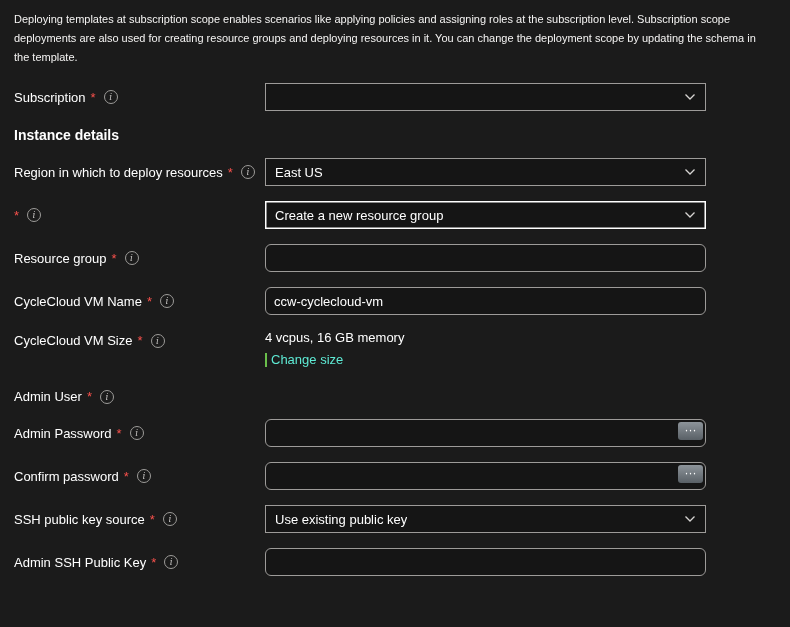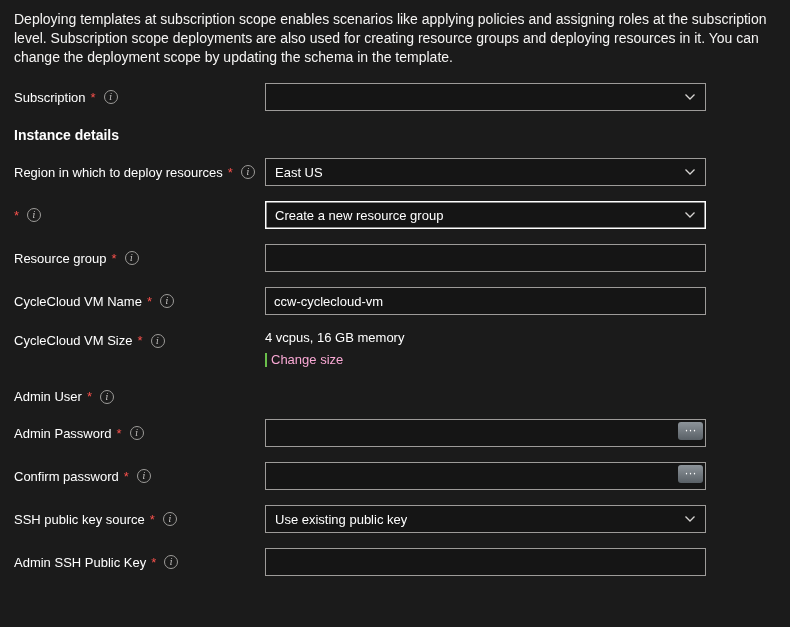--- a/index.html
+++ b/index.html
@@ -11,21 +11,21 @@
     font-family: "Liberation Sans", "DejaVu Sans", sans-serif;
     overflow: hidden;
   }
   .page { padding: 10px 14px 0 14px; }
   .section-title {
     font-size: 14px; font-weight: bold;
     margin: 0 0 12px 0;
   }
   .section-title.instance { margin: 16px 0 15px 0; }
   .description {
-    font-size: 14px; line-height: 19px;
+    font-size: 11px; line-height: 19px;
     margin: 0 0 16px 0;
     max-width: 760px;
     color: #f5f4f3;
   }
   .row { display: flex; margin-bottom: 15px; }
   .row.top { align-items: flex-start; }
   .row.vm-row { margin-bottom: 22px; }
   .label-cell {
     width: 251px; flex: 0 0 251px;
     display: flex; align-items: center;
@@ -58,21 +58,21 @@
     font-family: inherit;
   }
   .select {
     display: flex; align-items: center; justify-content: space-between;
     padding: 0 9px;
     cursor: pointer;
   }
   .select.focused { border-color: #ffffff; box-shadow: inset 0 0 0 0.5px #ffffff; }
   .sel-val { white-space: nowrap; overflow: hidden; }
   .chev { flex: 0 0 12px; margin-left: 8px; }
-  .txt { padding: 0 8px; outline: none; }
+  .txt { padding: 0 8px; outline: none; border-radius: 6px; }
   .reveal-btn {
     position: absolute;
     right: 3px; top: 3px;
     width: 25px; height: 18px;
     border-radius: 3px;
     background: linear-gradient(#8d949a, #596066);
     color: #ffffff;
     font-size: 12px; line-height: 16px; letter-spacing: 0px;
     text-align: center;
     cursor: pointer;
@@ -80,21 +80,21 @@
   .vm-size { font-size: 13px; }
   .vm-title { font-weight: bold; margin: 2px 0 6px 0; }
   .vm-specs { margin: 0 0 7px 0; }
   .vm-link-row { display: flex; align-items: center; }
   .green-bar {
     display: inline-block;
     width: 2px; height: 14px;
     background: #6abf4b;
     margin-right: 4px;
   }
-  .link { color: #f9a8d4; font-size: 13px; text-decoration: none; cursor: pointer; }
+  .link { color: #5eead4; font-size: 13px; text-decoration: none; cursor: pointer; }
 </style>
 </head>
 <body>
 
 <div class="page">
 
 
   <p class="description">Deploying templates at subscription scope enables scenarios like applying policies and assigning roles at the subscription level. Subscription scope deployments are also used for creating resource groups and deploying resources in it. You can change the deployment scope by updating the schema in the template.</p>
 
   <div class="row">

